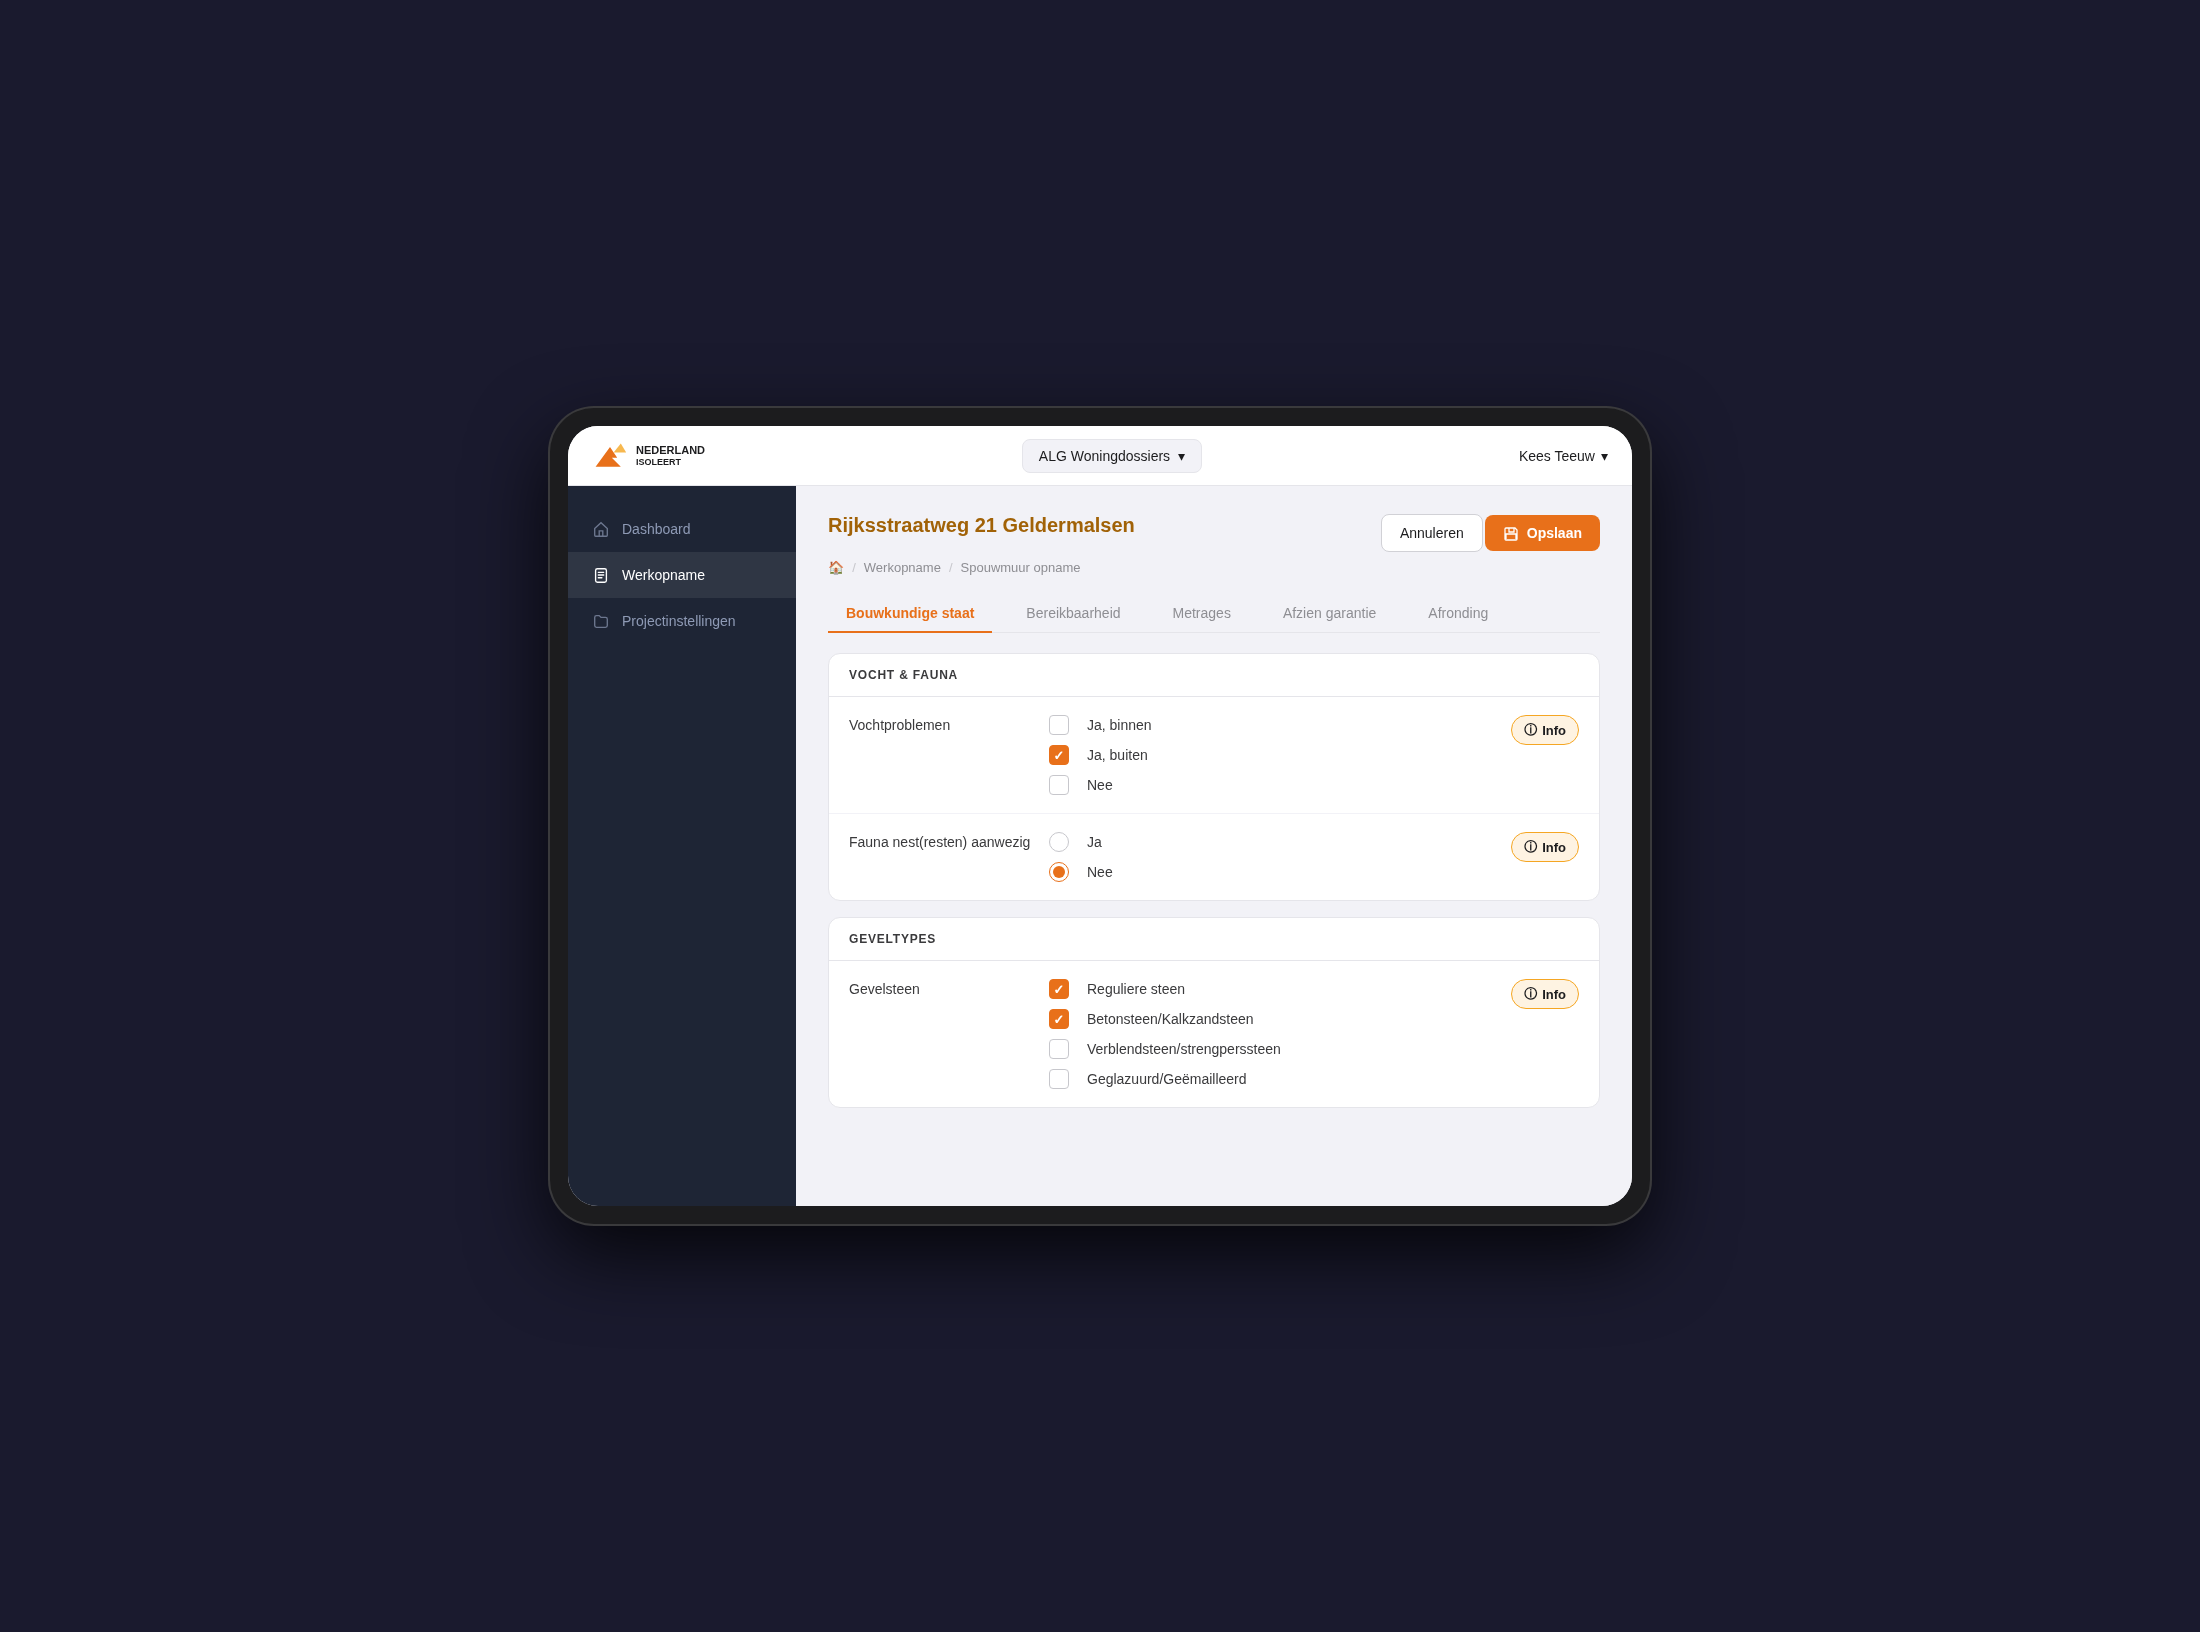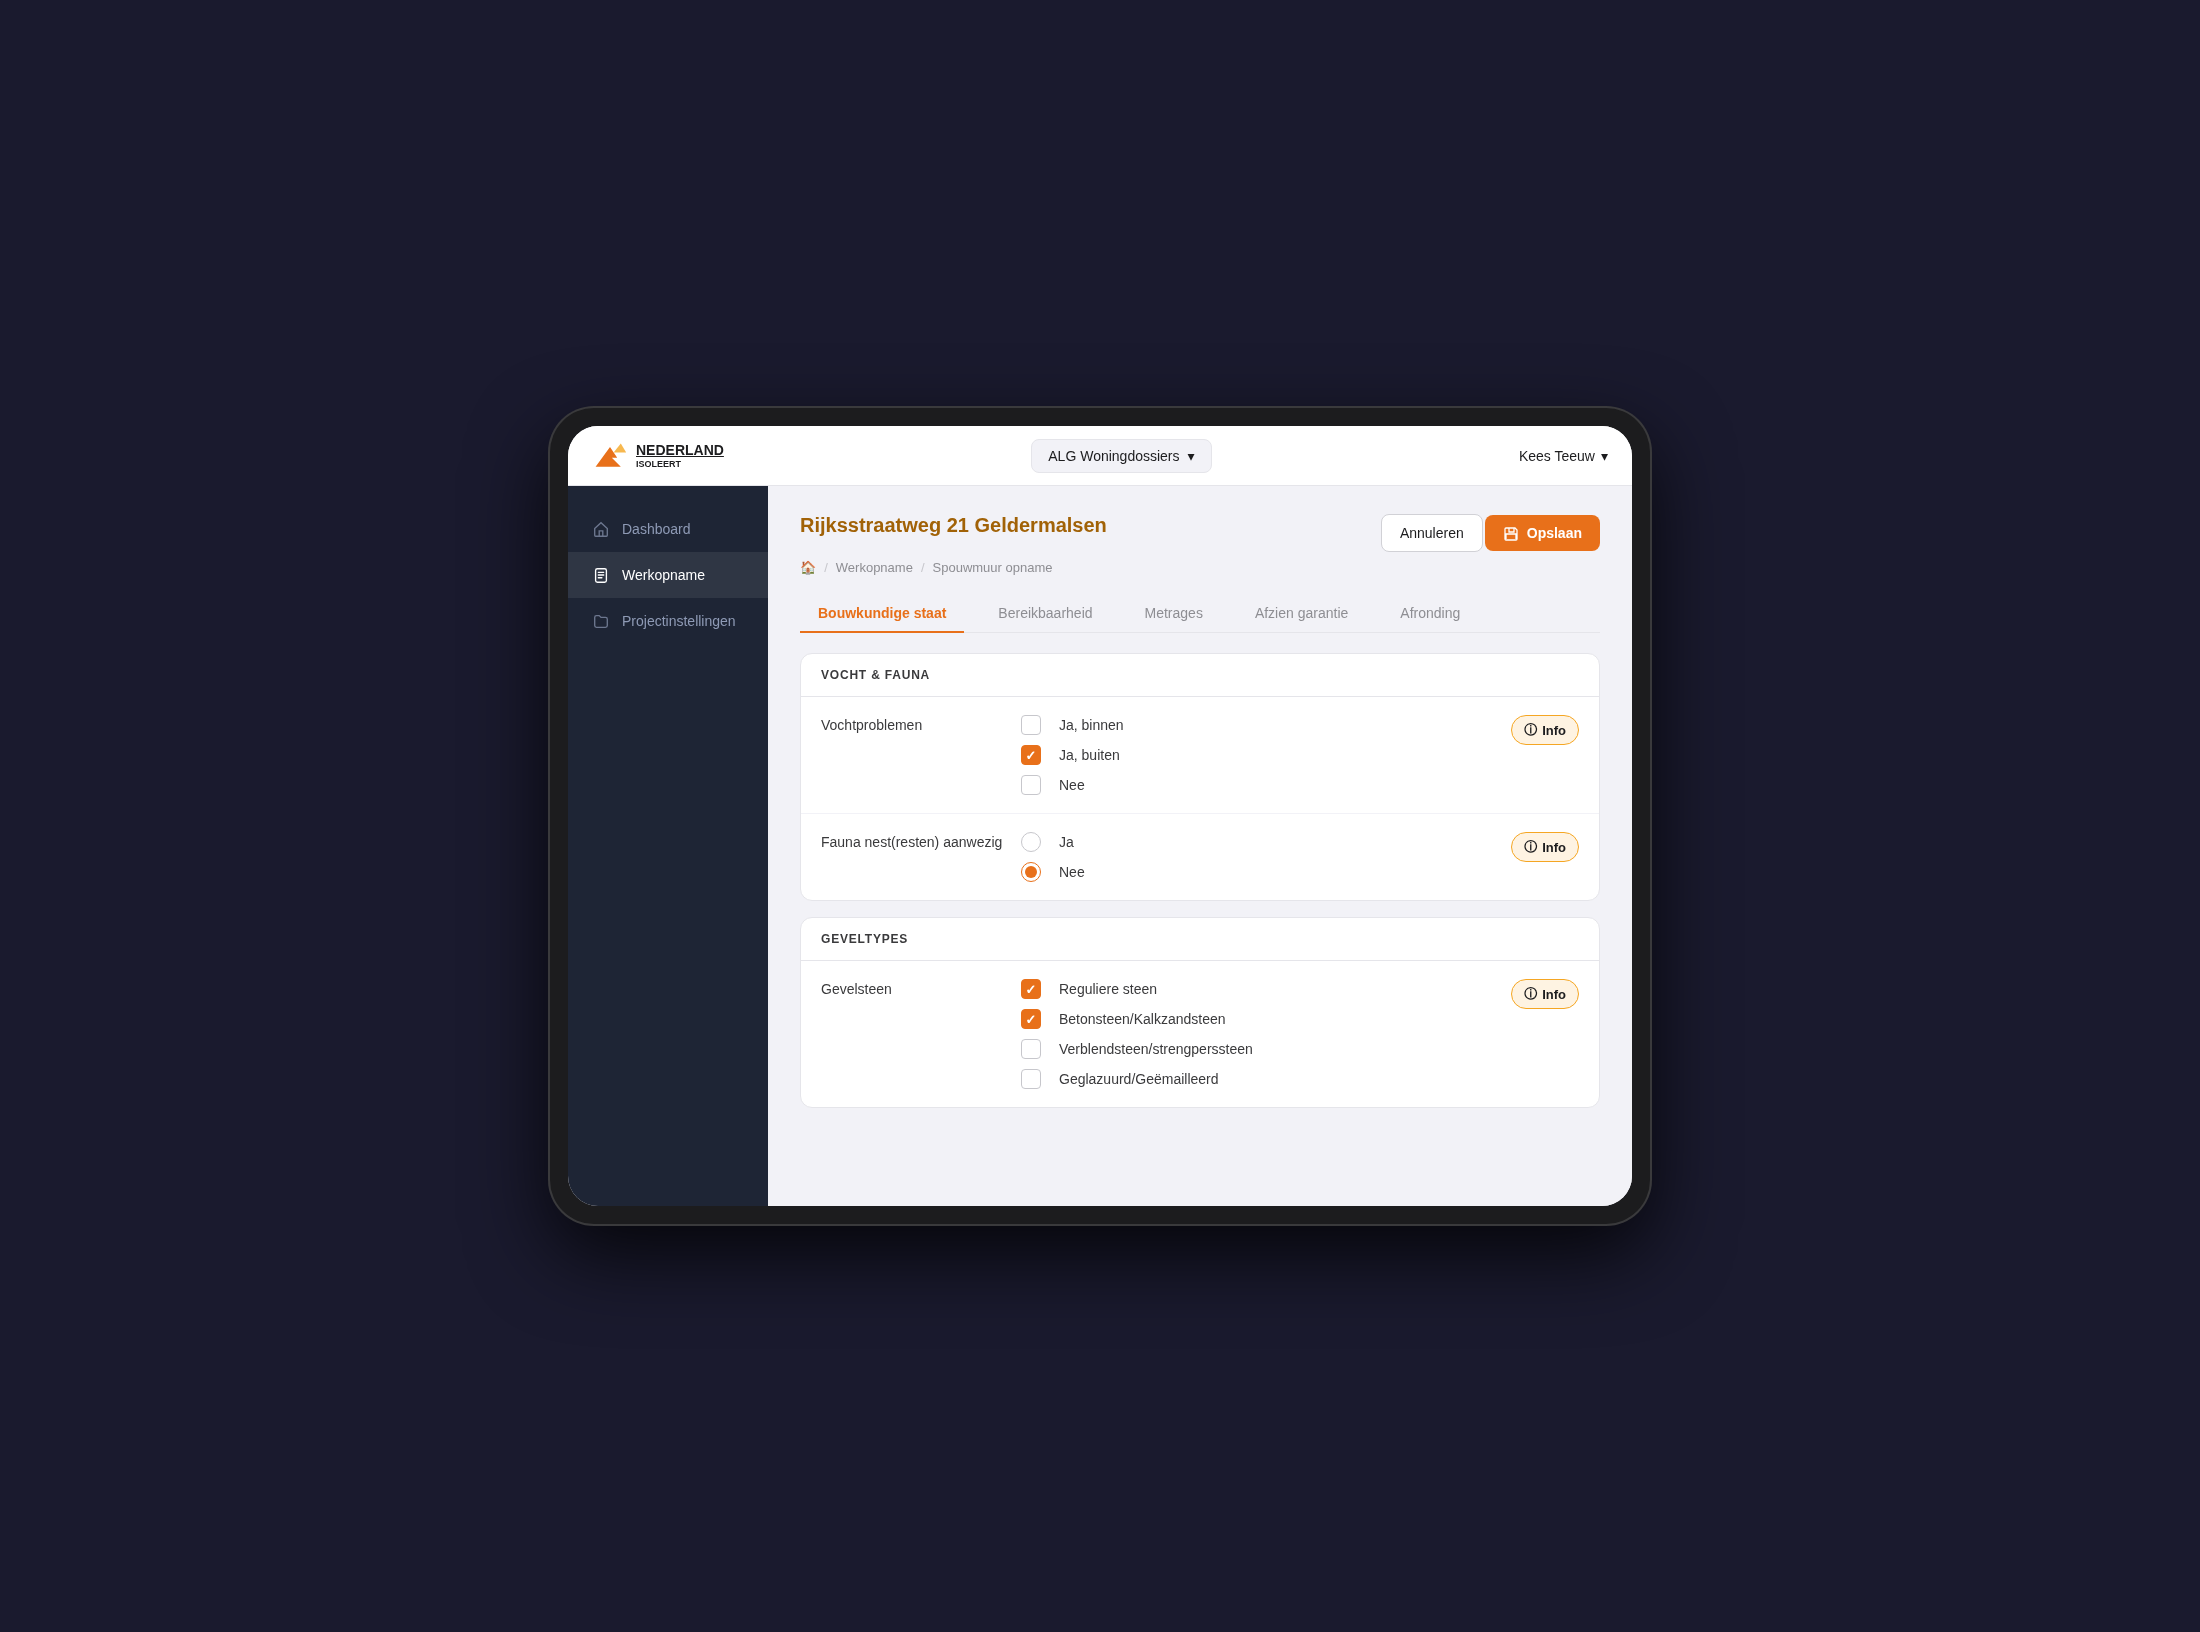--- a/index.html
+++ b/index.html
@@ -77,21 +77,21 @@
       cursor: pointer;
     }
     
     .main-layout {
       display: flex;
       flex: 1;
       overflow: hidden;
     }
     
     .sidebar {
-      width: 200px;
+      width: 228px;
       background: #1e2535;
       flex-shrink: 0;
       padding: 20px 0;
     }
     .sidebar-item {
       display: flex;
       align-items: center;
       gap: 12px;
       padding: 14px 24px;
       color: #8e9ab5;
@@ -311,21 +311,21 @@
   <div class="tablet-screen">
 
     <div class="top-bar">
       <div class="logo-area">
         <svg class="logo-icon" viewBox="0 0 40 40">
           <rect width="40" height="40" rx="6" fill="#fff"></rect>
           <polygon points="4,32 20,10 28,22 22,22 32,32" fill="#e8701a"></polygon>
           <polygon points="24,16 32,6 38,16" fill="#f5a623" opacity="0.8"></polygon>
         </svg>
         <div>
-          <div class="logo-text" style="font-size:14px;text-decoration:underline;">NEDERLAND</div>
+          <div class="logo-text" style="font-size:11px;">NEDERLAND</div>
           <div class="logo-text" style="font-size:9px;">ISOLEERT</div>
         </div>
       </div>
       <button class="dropdown-btn">
         <span>ALG Woningdossiers</span>
         <span>▾</span>
       </button>
       <div class="user-area">
         <span>Kees Teeuw</span>
         <span>▾</span>

